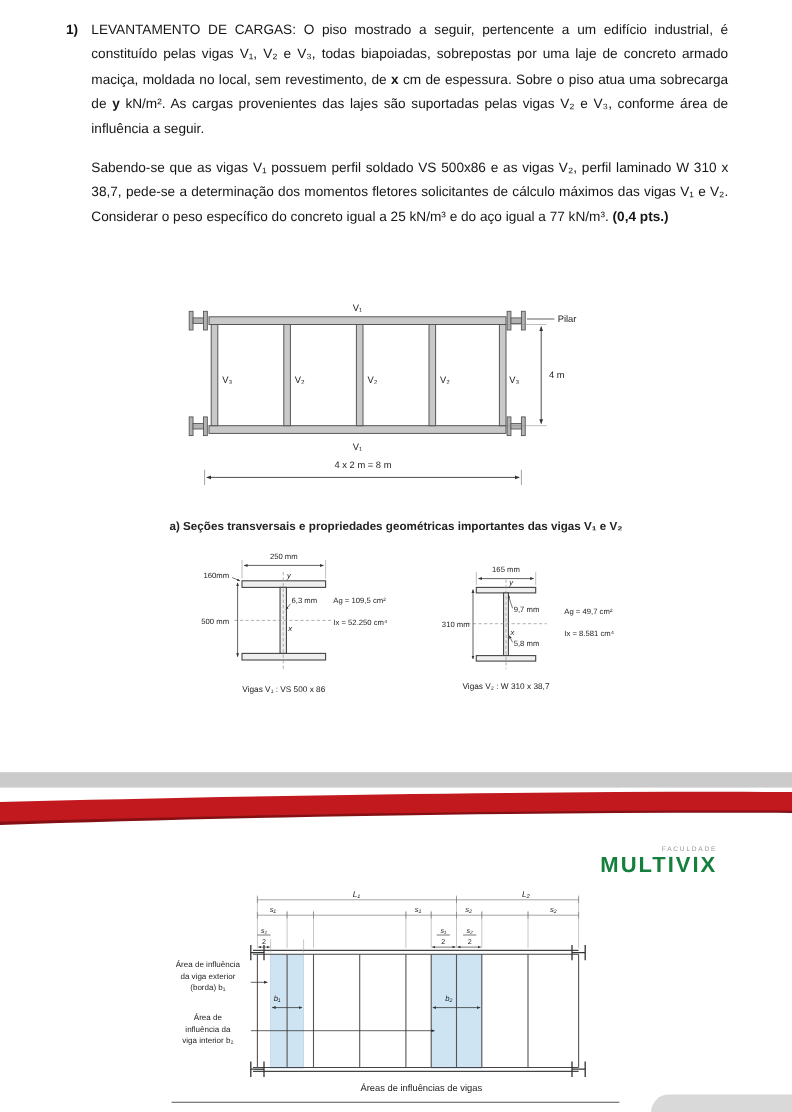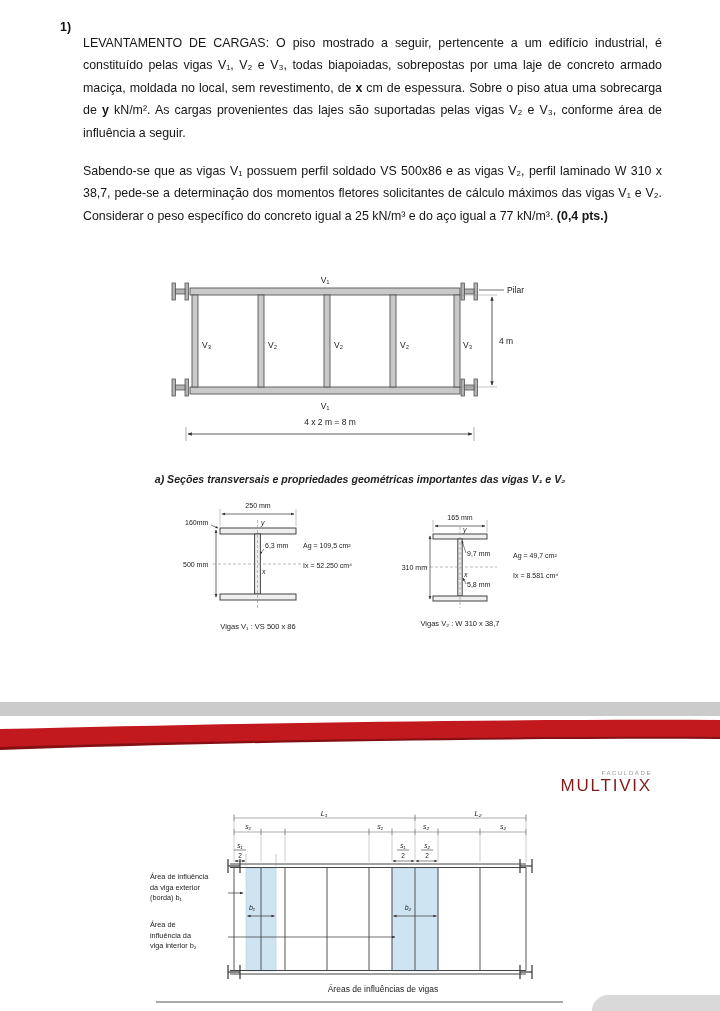--- a/index.html
+++ b/index.html
@@ -5,35 +5,35 @@
   *{margin:0;padding:0;box-sizing:border-box}
   html,body{background:#bfbfbf}
   body{font-family:"Liberation Sans",sans-serif}
   .screen{position:relative;width:720px;height:1011px;background:#cbcbcb;overflow:hidden;margin:0 auto}
   .page{position:absolute;left:0;width:720px;background:#ffffff}
   .page1{top:0;height:702px}
   .page2{top:716px;height:295px}
   .question{position:absolute;top:16px;left:60px;width:602px;display:flex}
   .qnum{width:23px;flex:none;font-weight:bold;font-size:12.4px;line-height:22.4px;color:#111}
   .qtext{width:579px;font-size:12.4px;line-height:22.4px;text-align:justify;color:#161616}
-  .qtext p{margin:16px 0 13px}
+  .qtext p{margin:0 0 13px}
   .seg-bold{font-weight:bold}
   .caption-a{position:absolute;top:473px;left:130px;width:460px;text-align:center;
-             font-size:10.6px;font-style:italic;font-weight:600;color:#222}
+             font-size:10.6px;font-weight:600;color:#222}
   svg{position:absolute}
   svg text{font-family:"Liberation Sans",sans-serif;fill:#222}
   .infl-wrap{position:absolute;left:148px;top:90px;width:430px;height:205px}
   .infl-wrap svg{left:0;top:0}
-  .infl-label{position:absolute;left:2px;width:78px;text-align:left;font-size:7.3px;
+  .infl-label{position:absolute;left:2px;width:78px;text-align:center;font-size:7.3px;
               line-height:1.45;color:#222;white-space:pre-line}
   .lbl-ext{top:66px}
   .lbl-int{top:114px}
   .logo{position:absolute;right:68px;top:54px;text-align:right}
   .logo-small{font-size:6px;letter-spacing:1.6px;color:#9a9a9a}
-  .logo-main{font-size:17px;font-weight:normal;letter-spacing:1.8px;color:#7f1d1d}
+  .logo-main{font-size:20px;font-weight:bold;letter-spacing:1.8px;color:#15803d}
   .corner{position:absolute;right:0;bottom:0;width:128px;height:16px;background:#d9d9d9;
           border-top-left-radius:16px}
 </style>
 </head>
 <body>
 
 <div class="screen">
 
   <div class="page page1">
 

